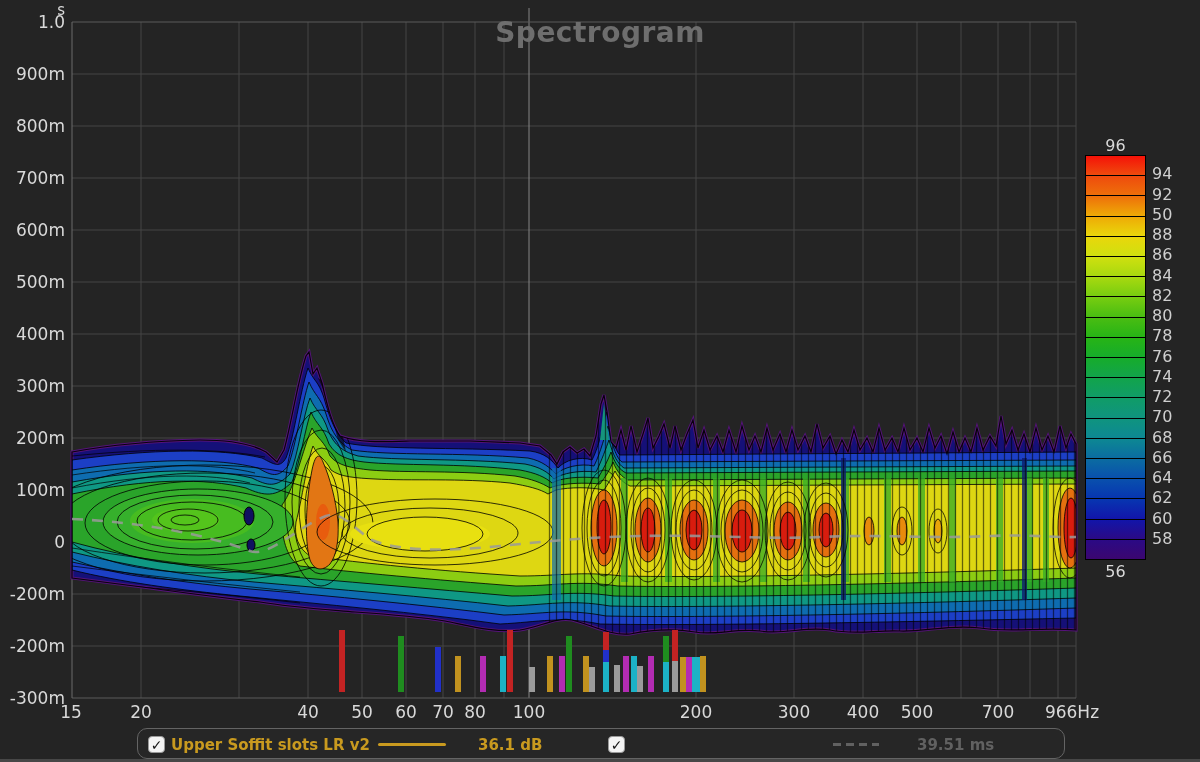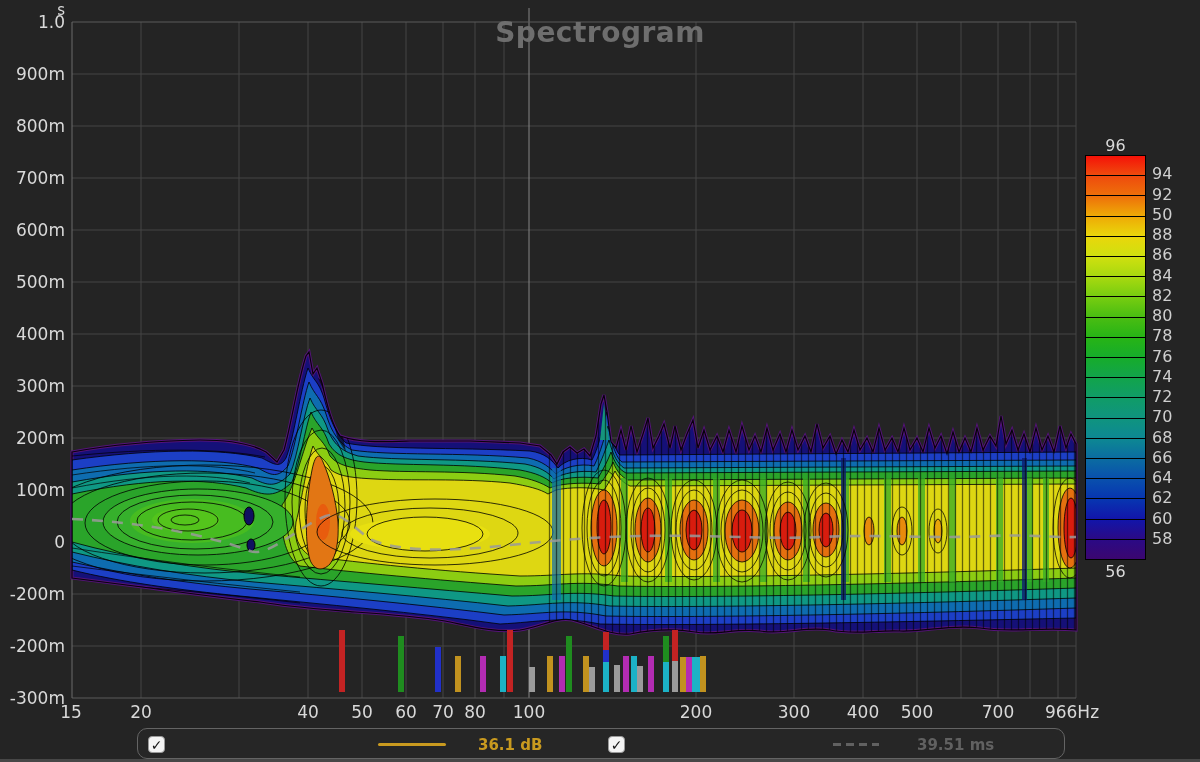--- a/index.html
+++ b/index.html
@@ -438,20 +438,23 @@
     </div>
     <div class="marker" style="left: 700.023px; width: 6px; top: 656px; height: 36px;">
       <div style="height: 36px; background: rgb(193, 146, 31);"></div>
     </div>
   </div>
 
 <div id="legend">
   <div class="lg-item" style="left:10px;">
     <div class="checkbox">✓</div>
   </div>
+  <div class="lg-item" style="left:33px;">
+    <span class="lg-text" style="color: rgb(201, 154, 31);">Upper Soffit slots LR v2</span>
+  </div>
   <div class="lg-item" style="left:240px;">
     <div class="swatch-line" style="width: 68px; background: rgb(201, 154, 31);"></div>
   </div>
   <div class="lg-item" style="left:340px;">
     <span class="lg-text" style="color: rgb(201, 154, 31);">36.1 dB</span>
   </div>
   <div class="lg-item" style="left:470px;">
     <div class="checkbox">✓</div>
   </div>
   <div class="lg-item" style="left:695px;">

